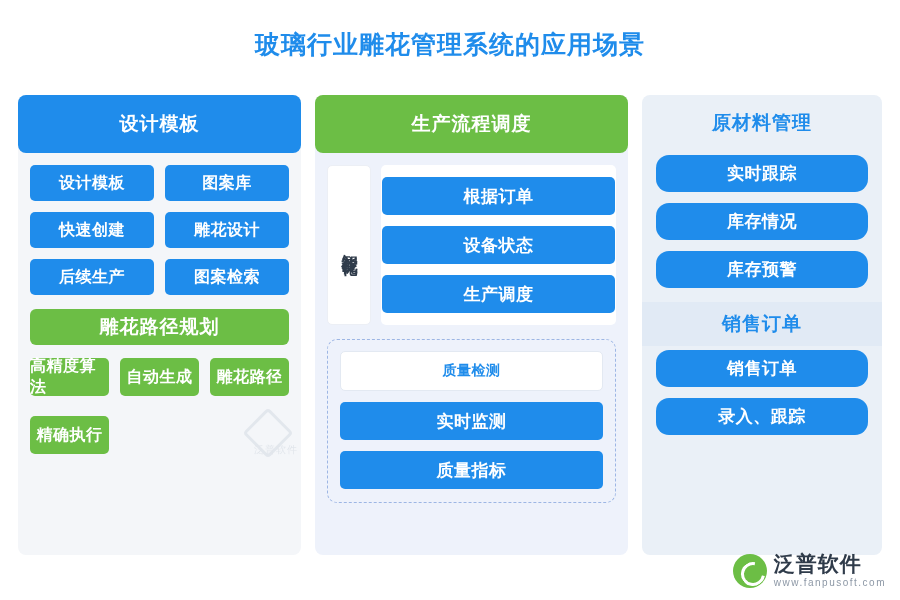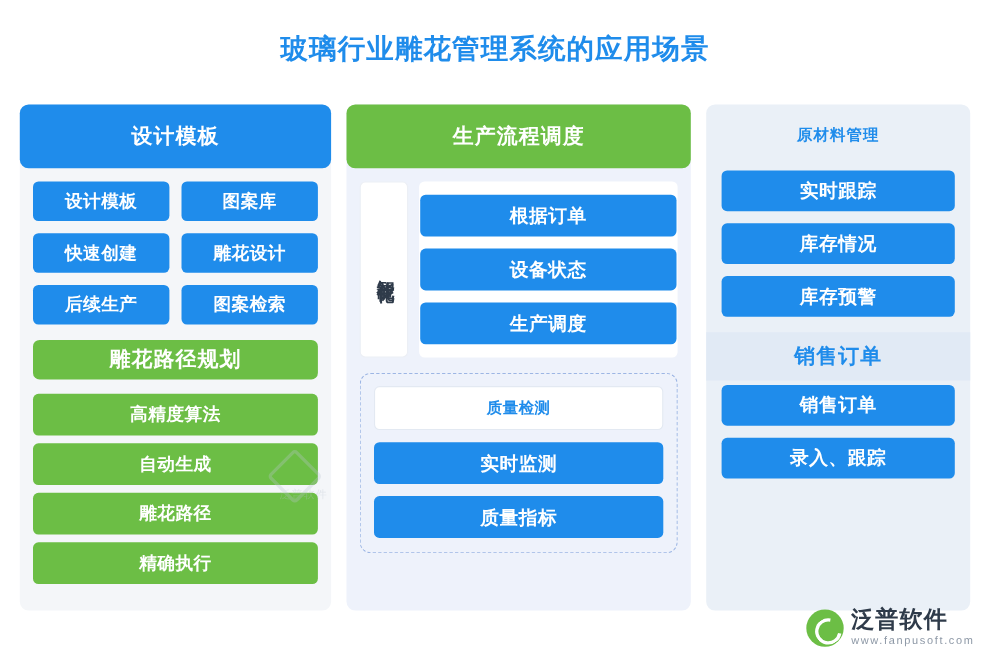--- a/index.html
+++ b/index.html
@@ -67,21 +67,21 @@
     font-size: 19px;
     font-weight: bold;
     letter-spacing: 1px;
   }
   .hdr-blue { background: #1f8ceb; }
   .hdr-green { background: #6cbe45; }
   .hdr-plain {
     background: transparent;
     color: #1f8ceb;
     height: 56px;
-    font-size: 14px;
+    font-size: 19px;
     font-weight: bold;
     display: flex;
     align-items: center;
     justify-content: center;
     letter-spacing: 1px;
   }
   
   .chip {
     background: #1f8ceb;
     color: #fff;
@@ -116,22 +116,22 @@
     display: flex;
     align-items: center;
     justify-content: center;
     font-size: 19px;
     font-weight: bold;
     letter-spacing: 1px;
   }
   .left-grid2 {
     margin: 13px 12px 0 12px;
     display: grid;
-    grid-template-columns: 1fr;
-    gap: 7px 11px;
+    grid-template-columns: 1fr 1fr 1fr;
+    gap: 20px 11px;
   }
   .left-grid2 .chip { height: 38px; }
   
   .mid-top {
     margin: 12px 12px 0 12px;
     display: flex;
     gap: 10px;
   }
   .vert-box {
     width: 42px;
@@ -174,21 +174,21 @@
   }
   .dashed-box .chip { height: 38px; font-size: 17px; }
   .dashed-box .chip-white { font-size: 14px; }
   
   .right-list {
     margin: 4px 14px 0 14px;
     display: flex;
     flex-direction: column;
     gap: 11px;
   }
-  .right-list .chip { height: 37px; font-size: 17px; }
+  .right-list .chip { height: 37px; font-size: 17px; border-radius: 13px; }
   .right-sub {
     margin-top: 14px;
     height: 44px;
     display: flex;
     align-items: center;
     justify-content: center;
     color: #1f8ceb;
     font-size: 19px;
     font-weight: bold;
     background: #e1eaf5;

